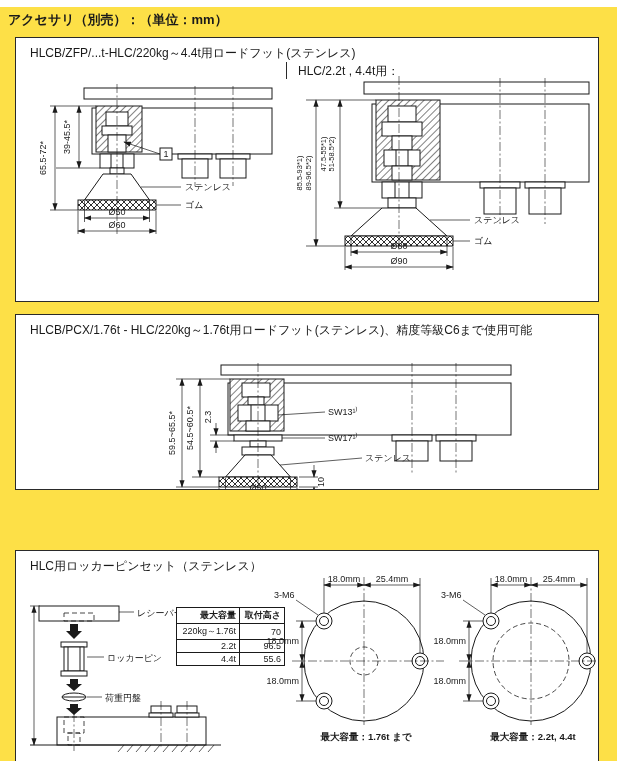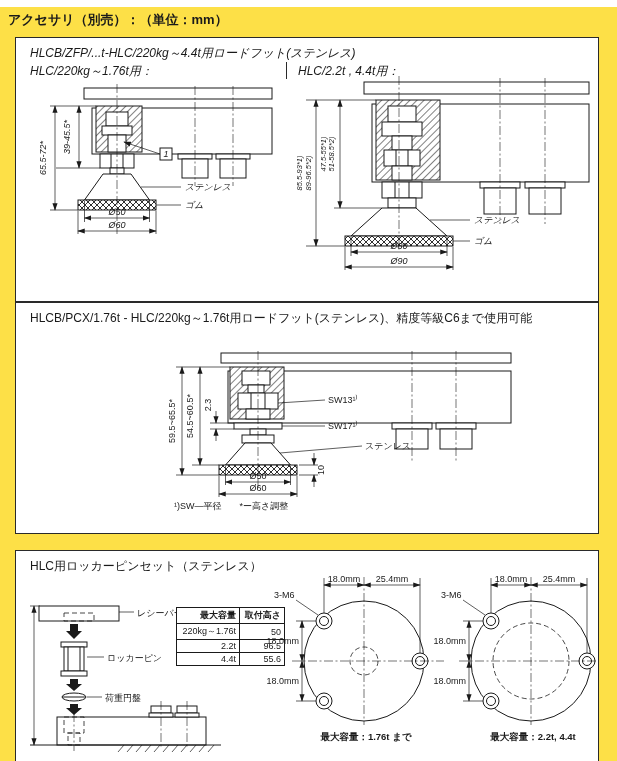--- a/index.html
+++ b/index.html
@@ -1,22 +1,22 @@
 <!DOCTYPE html>
 <html><head>
 <meta charset="utf-8">
 <style>
   html,body{margin:0;padding:0;background:#fff;}
   .page{position:relative;width:617px;height:761px;background:#fde047;overflow:hidden;
         font-family:"Liberation Sans",sans-serif;color:#1a1a1a;margin-top:7px;}
   .abs{position:absolute;}
   .page-header{position:absolute;left:8px;top:4px;font-size:13px;font-weight:bold;}
   .box{position:absolute;left:15px;width:584px;border:1.4px solid #2a2a2a;background:#fff;box-sizing:border-box;overflow:hidden;}
-  #box1{top:30px;height:265px;font-style:italic;}
-  #box2{top:295px;height:232px;}
+  #box1{top:30px;height:265px;}
+  #box2{top:307px;height:176px;}
   #box3{top:543px;height:222px;}
   .box-title{position:absolute;left:14px;top:7px;font-size:12px;white-space:nowrap;}
   .subtitle{position:absolute;top:25px;font-size:12px;white-space:nowrap;}
   .vdivider{position:absolute;left:270px;top:24px;height:17px;border-left:1px solid #2a2a2a;}
   .note1{position:absolute;left:22px;top:200px;font-size:9px;white-space:nowrap;}
   .note-box{display:inline-block;border:1px solid #1a1a1a;font-size:8px;line-height:10px;
             padding:0 2px;margin-right:5px;vertical-align:1px;}
   .footnote1{position:absolute;left:320px;top:240px;font-size:8.5px;white-space:nowrap;}
   .footnote2{position:absolute;left:158px;top:197px;font-size:9px;white-space:nowrap;}
   .fn-gap{display:inline-block;width:18px;}
@@ -57,21 +57,20 @@
     </pattern>
   </defs>
 </svg>
 
 <div class="page">
 
   <div class="page-header">アクセサリ（別売）：（単位：mm）</div>
 
   <section class="box" id="box1">
     <div class="box-title">HLCB/ZFP/...t-HLC/220kg～4.4t用ロードフット(ステンレス)</div>
-    <div class="subtitle" style="left:14px">HLC/220kg～1.76t用：</div>
     <div class="vdivider"></div>
     <div class="subtitle" style="left:282px">HLC/2.2t , 4.4t用：</div>
 
     <svg class="abs" style="left:6px;top:44px" width="280" height="160" viewBox="0 0 280 160">
       <rect class="ln" x="62" y="6" width="188" height="11"></rect>
       <rect class="ln" x="70" y="26" width="180" height="46"></rect>
       <rect class="hatchr" x="74" y="24" width="46" height="46"></rect>
       <g>
         <rect class="lnw" x="84" y="30" width="22" height="14"></rect>
         <rect class="lnw" x="80" y="44" width="30" height="9"></rect>
@@ -318,21 +317,21 @@
     <table class="mtable abs" style="left:160px;top:56px">
       <thead>
         <tr>
           <th class="c1">最大容量</th>
           <th class="c2">取付高さ</th>
         </tr>
       </thead>
       <tbody>
         <tr>
           <td class="c1">220kg～1.76t</td>
-          <td class="c2">50</td>
+          <td class="c2">70</td>
         </tr>
         <tr>
           <td class="c1">2.2t</td>
           <td class="c2">96.5</td>
         </tr>
         <tr>
           <td class="c1">4.4t</td>
           <td class="c2">55.6</td>
         </tr>
       </tbody>

